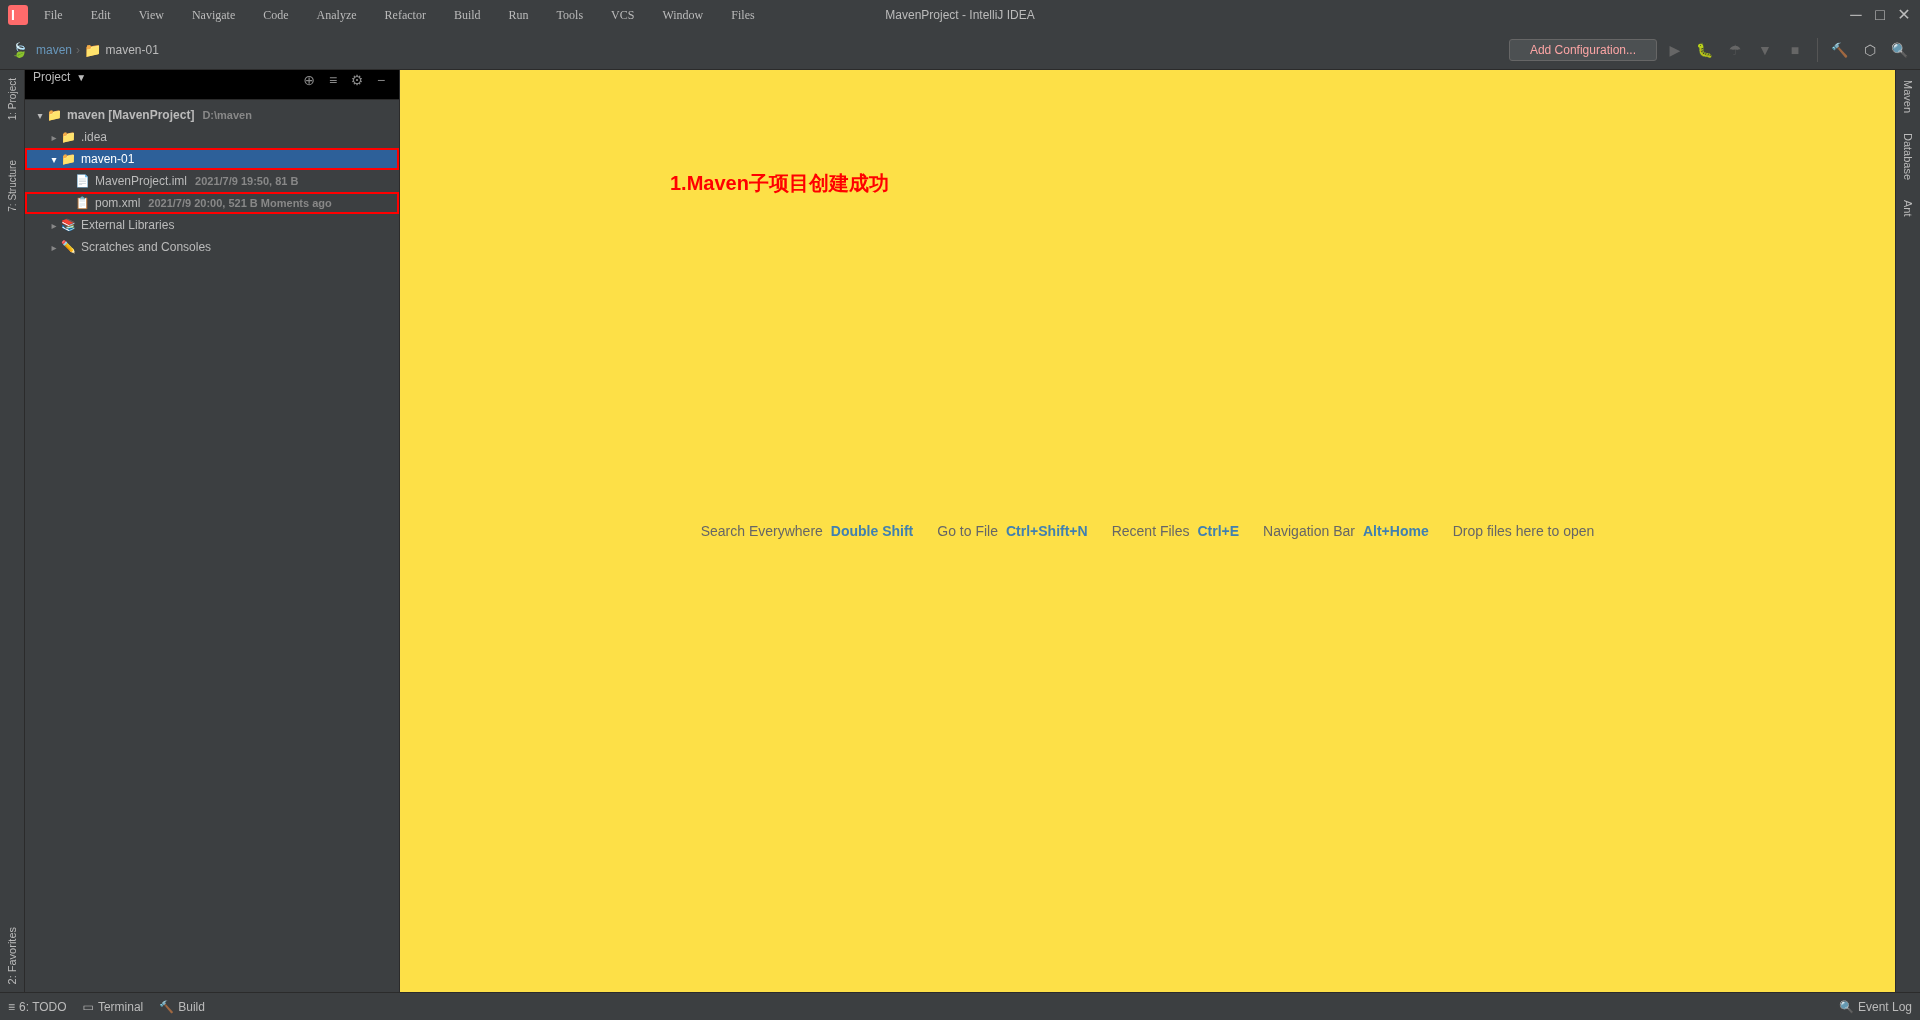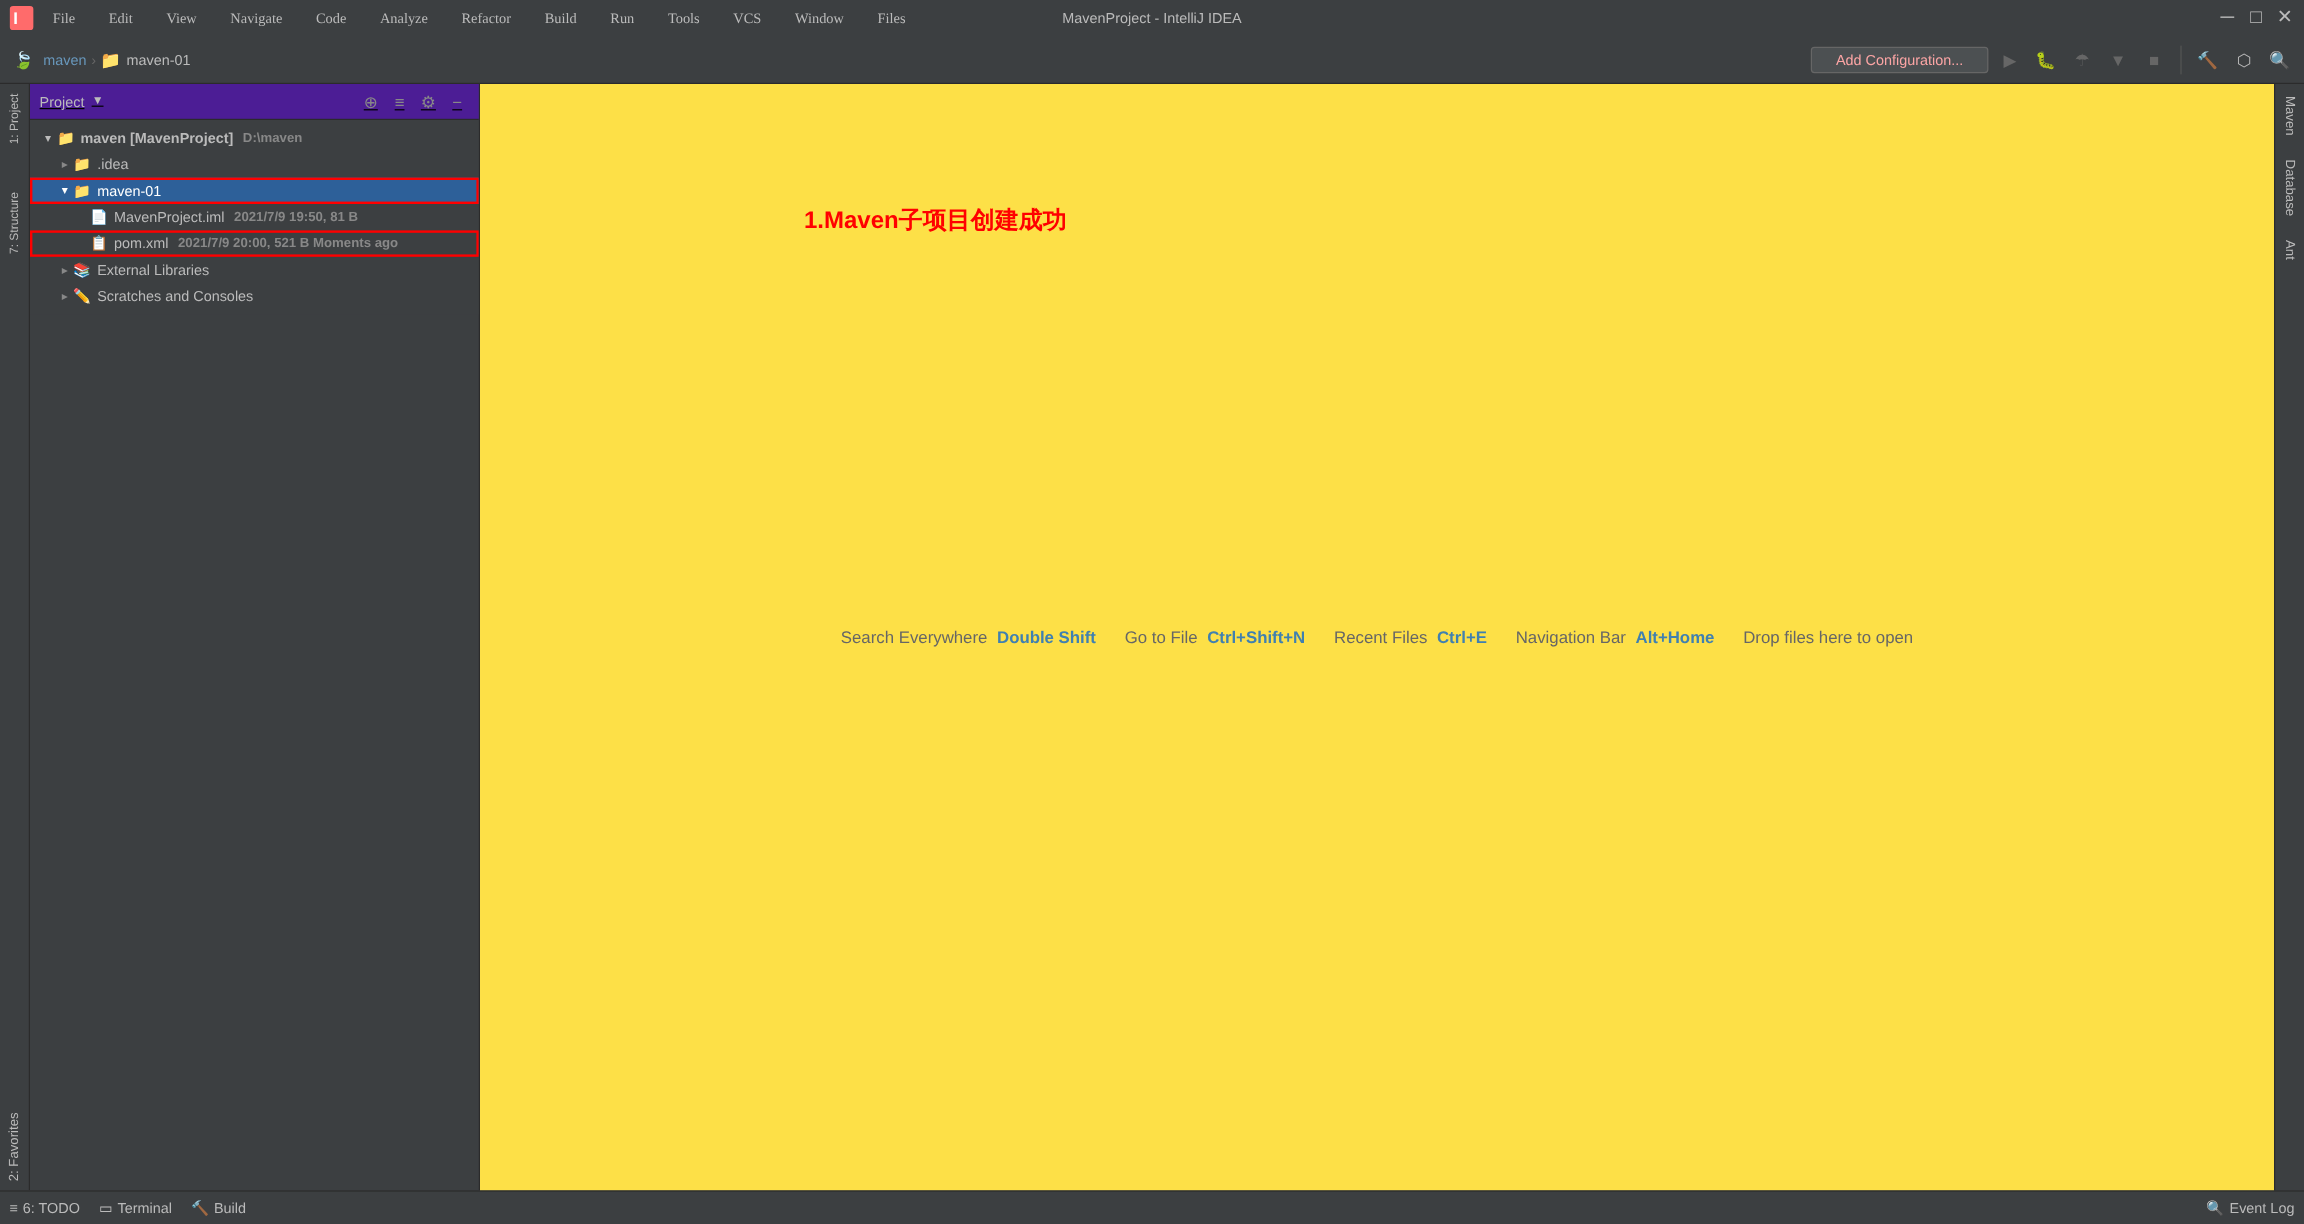--- a/index.html
+++ b/index.html
@@ -145,23 +145,23 @@
     .project-panel {
       width: 375px;
       background: #3c3f41;
       display: flex;
       flex-direction: column;
       border-right: 1px solid #2b2b2b;
       flex-shrink: 0;
     }
     .panel-header {
       height: 30px;
-      background: #4c1d95;
-      display: flex;
-      align-items: center;
+      background: #000000;
+      display: flex;
+      align-items: flex-start;
       padding: 0 8px;
       border-bottom: 1px solid #2b2b2b;
       justify-content: space-between;
       text-decoration: underline;
     }
     .panel-title {
       color: #bbbbbb;
       font-size: 12px;
       display: flex;
       align-items: center;

